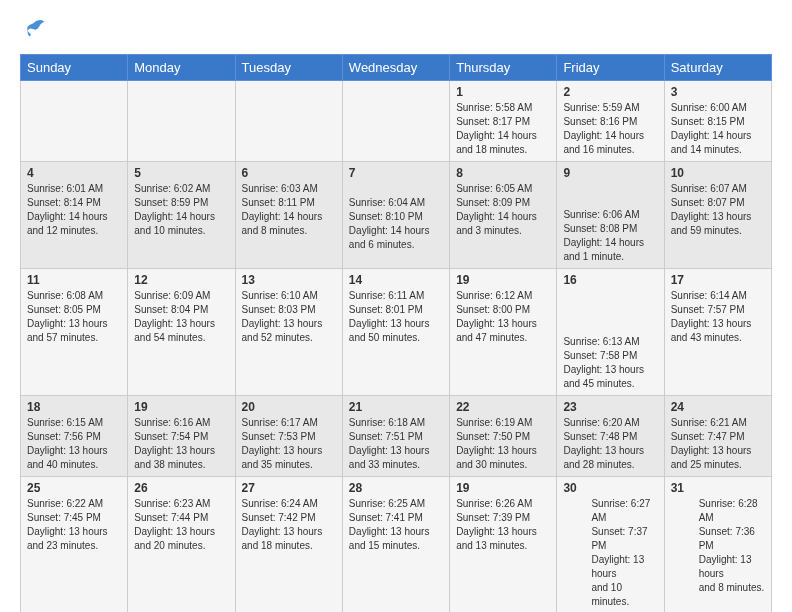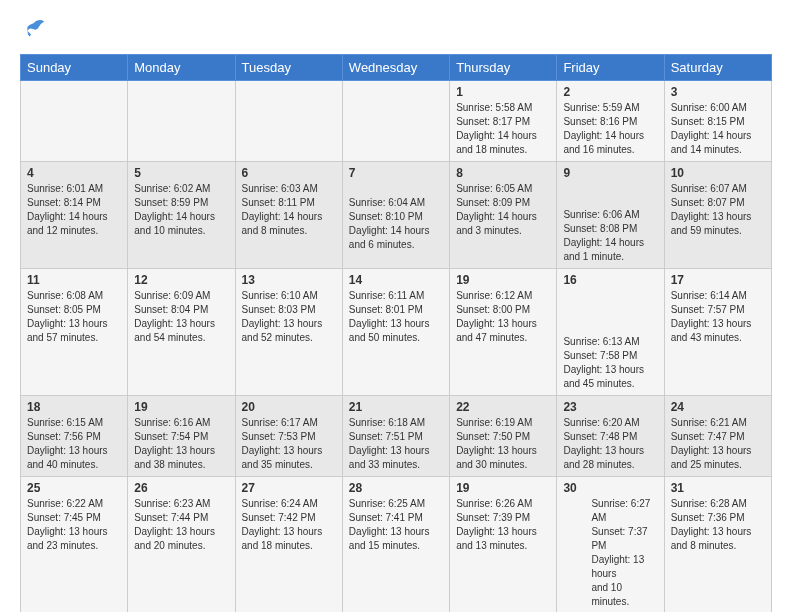--- a/index.html
+++ b/index.html
@@ -332,20 +332,20 @@
         </td>
         <td>
           <span class="day-num">30</span>
           <div class="day-info" style="white-space: pre-line; margin-left: 28px;">Sunrise: 6:27 AM
 Sunset: 7:37 PM
 Daylight: 13 hours
 and 10 minutes.</div>
         </td>
         <td>
           <span class="day-num">31</span>
-          <div class="day-info" style="white-space: pre-line;">Sunrise: 6:28 AM
+          <div class="day-info" style="white-space: pre-line; margin-left: 28px;">Sunrise: 6:28 AM
 Sunset: 7:36 PM
 Daylight: 13 hours
 and 8 minutes.</div>
         </td>
       </tr>
     </tbody>
 </table>
 
 </body></html>

